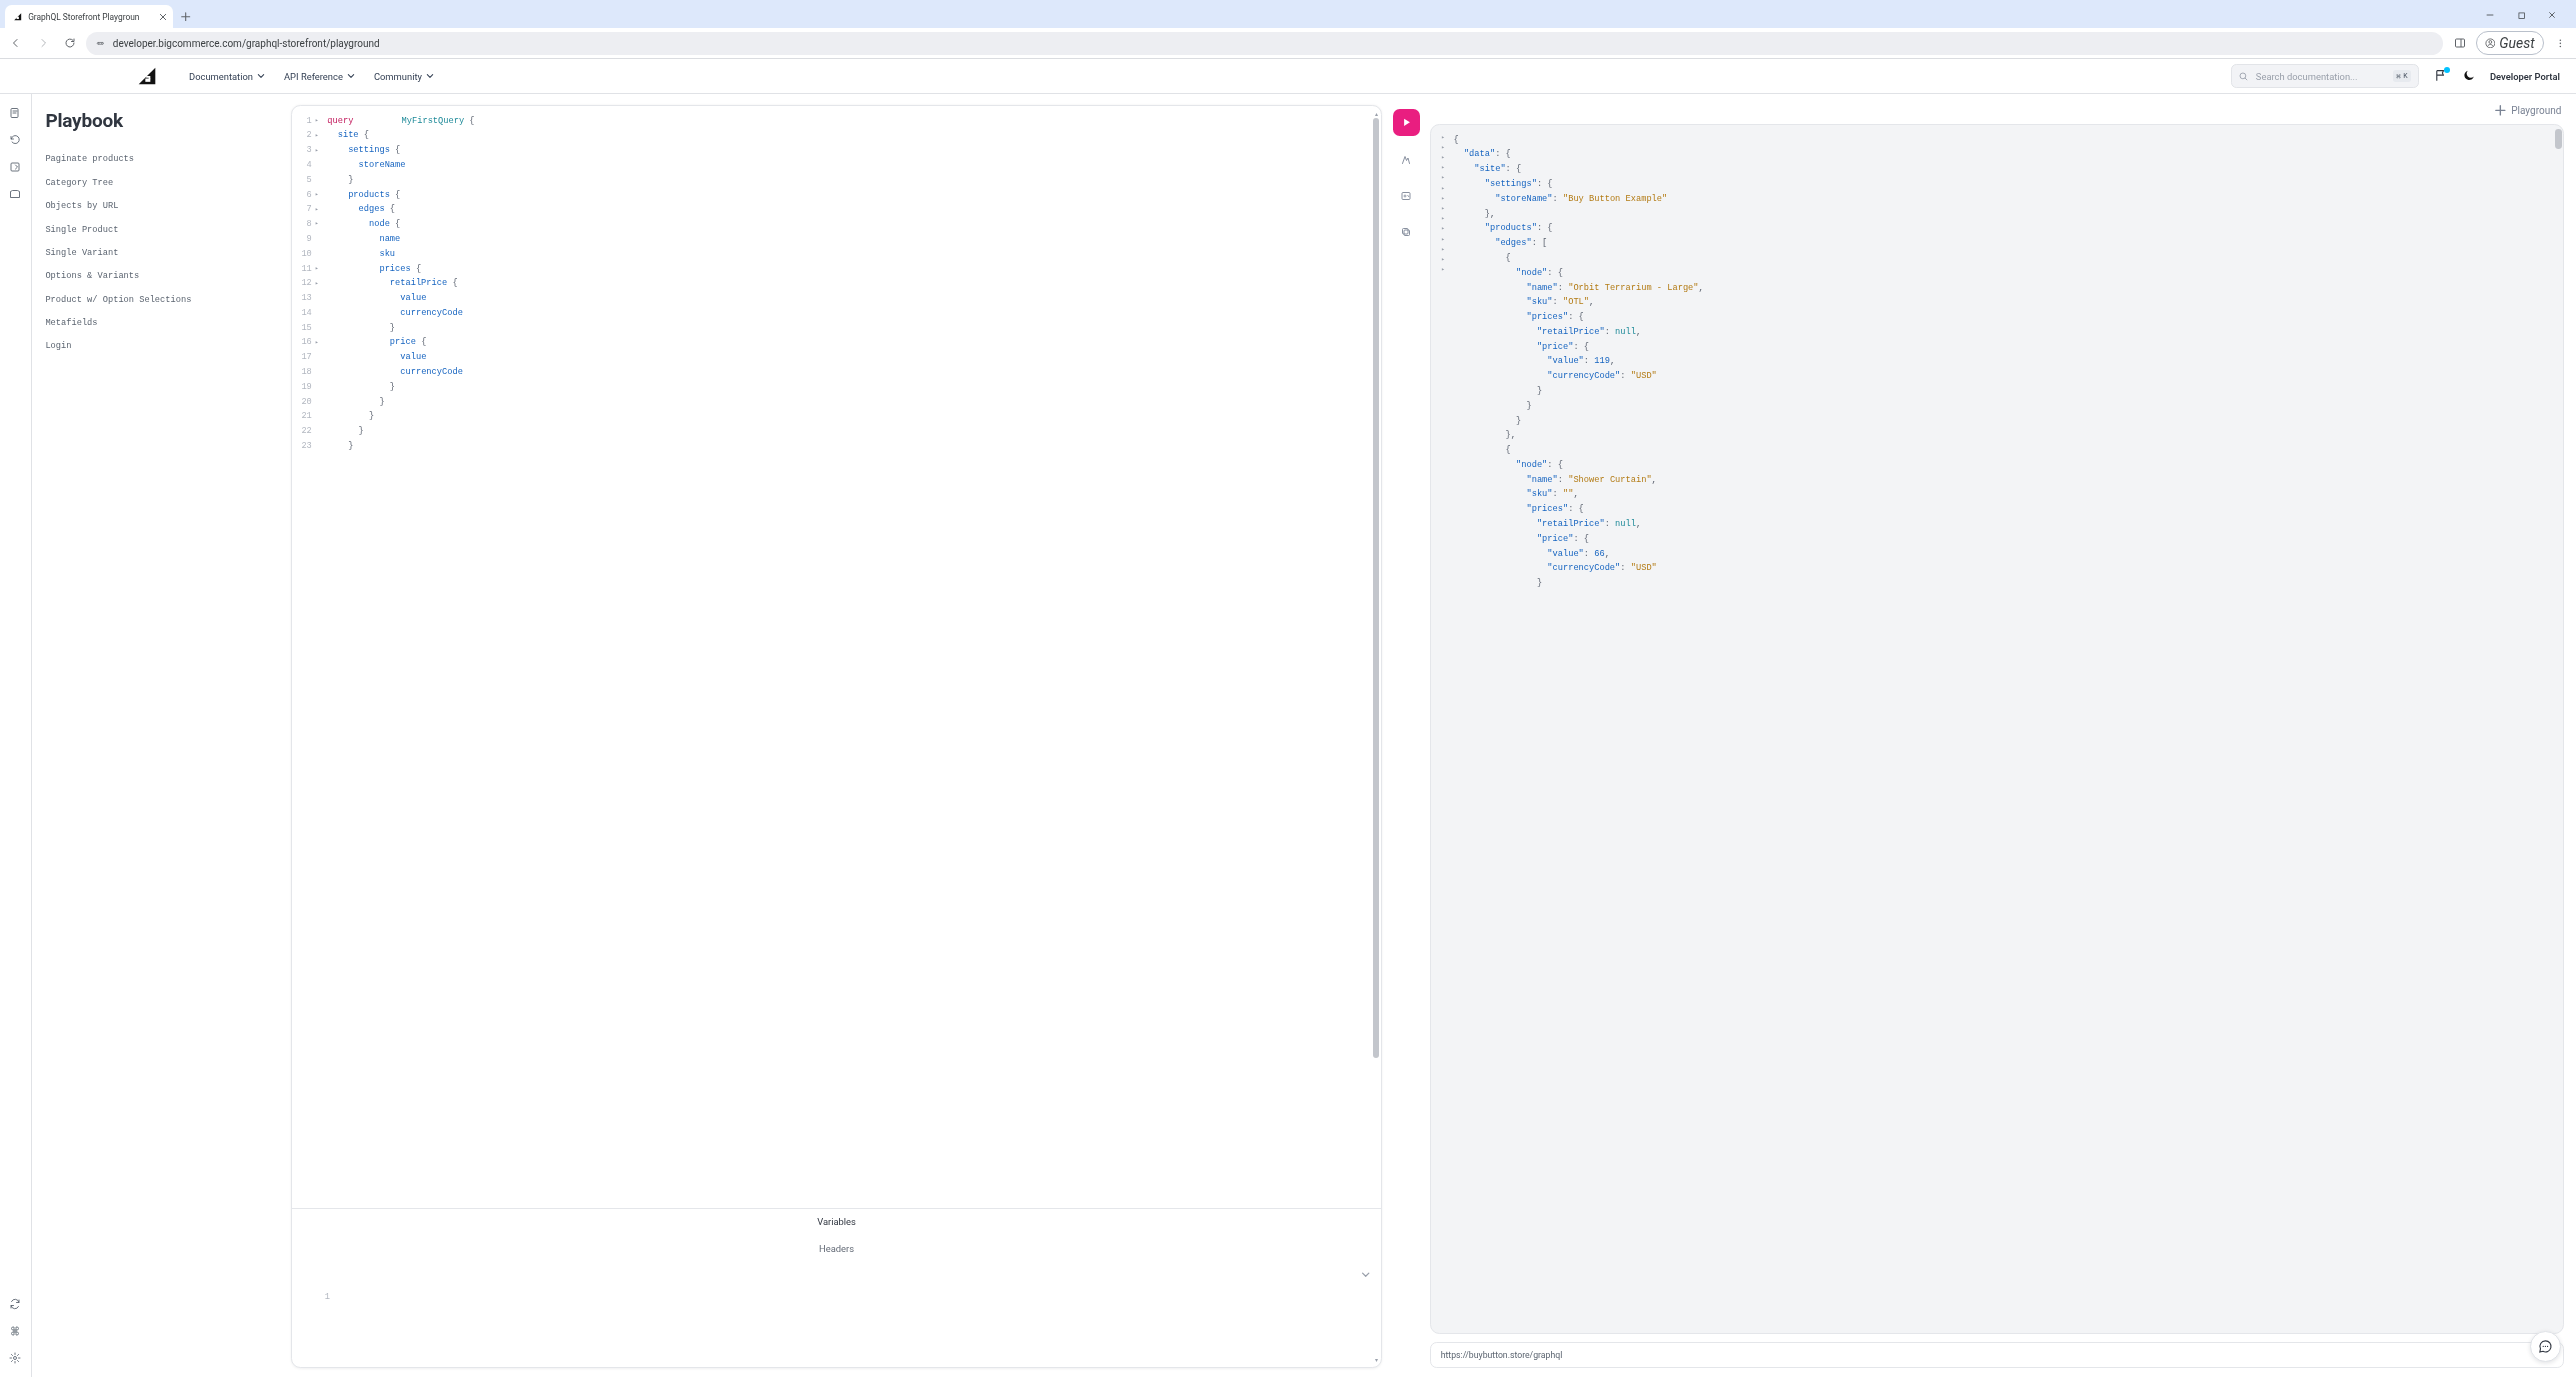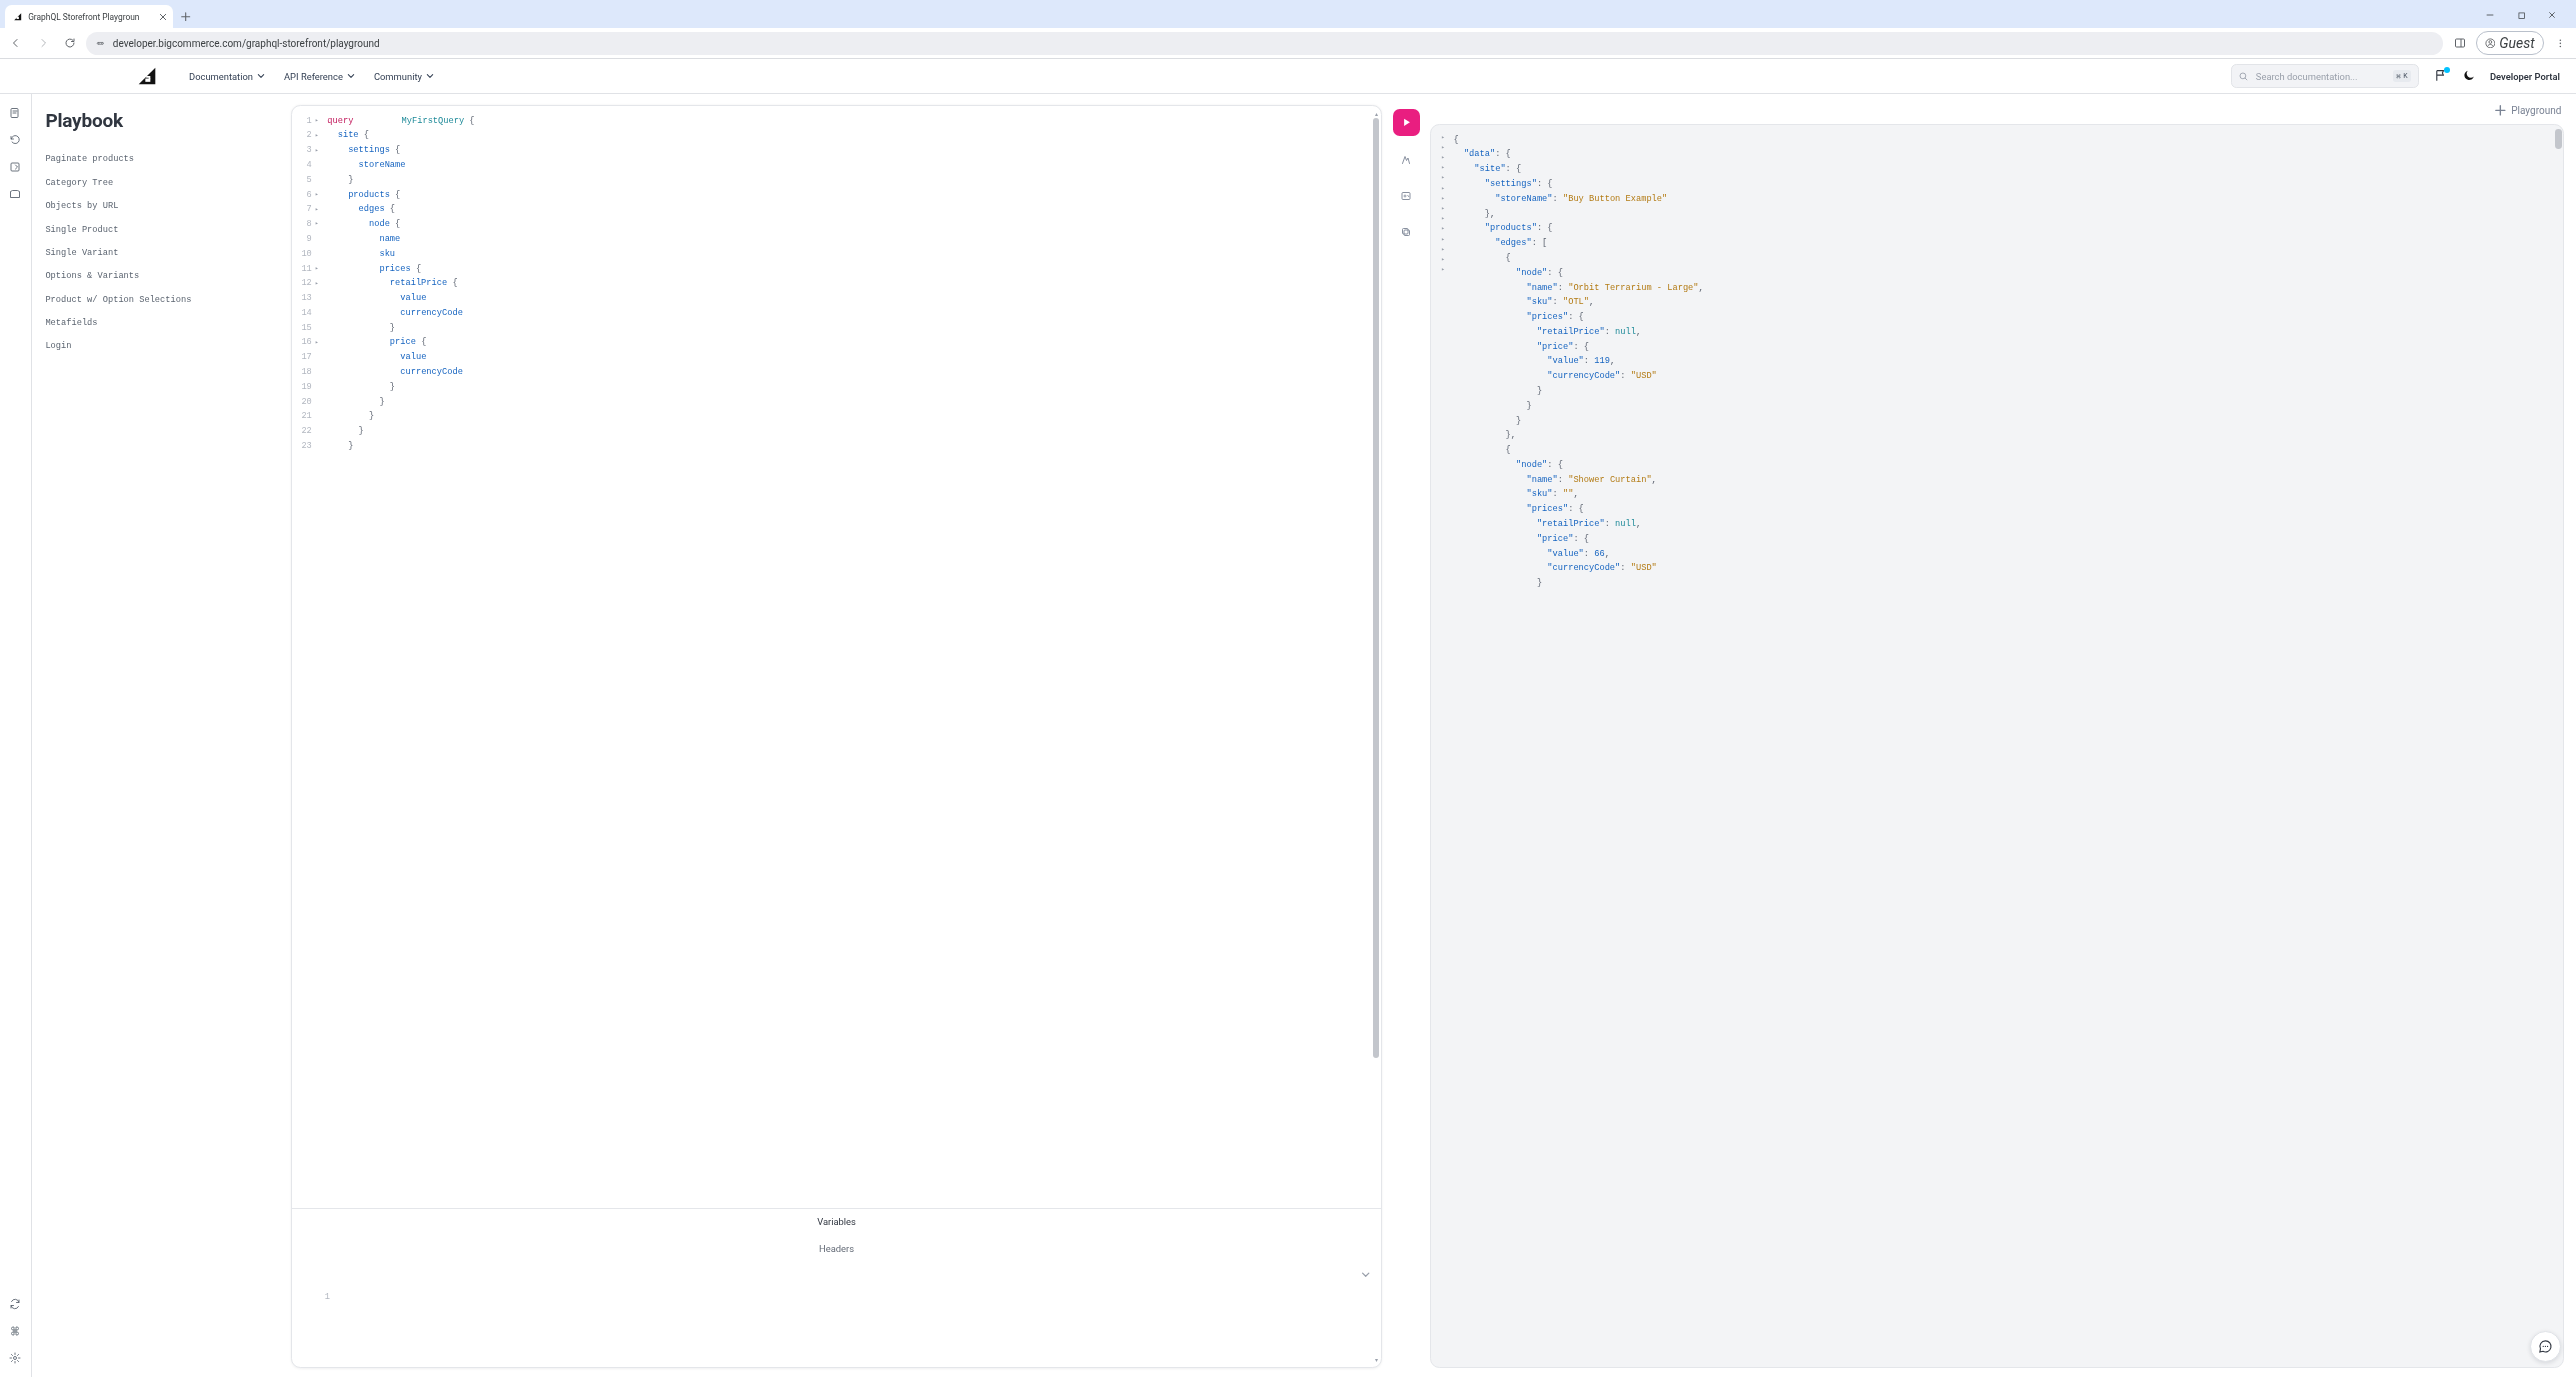--- a/index.html
+++ b/index.html
@@ -629,20 +629,21 @@
               <span class="jk">"sku"</span><span class="pnct">: </span><span class="js">""</span><span class="pnct">,</span>
               <span class="jk">"prices"</span><span class="pnct">: {</span>
                 <span class="jk">"retailPrice"</span><span class="pnct">: </span><span class="jn">null</span><span class="pnct">,</span>
                 <span class="jk">"price"</span><span class="pnct">: {</span>
                   <span class="jk">"value"</span><span class="pnct">: </span><span class="jd">66</span><span class="pnct">,</span>
                   <span class="jk">"currencyCode"</span><span class="pnct">: </span><span class="js">"USD"</span>
                 <span class="pnct">}</span></div>
             </div>
             <div class="result-scrollbar"></div>
           </div>
+          <div class="endpoint-bar">https://buybutton.store/graphql</div>
         </div>
       </div>
     </div>
   </div>
 </div>
 
 <div class="fab">
   <svg width="14.8" height="14.8" viewBox="0 0 24 24">
       <path d="M12 3a9 9 0 0 0-8 13l-1 5 5-1a9 9 0 1 0 4-17z" fill="none" stroke="currentColor" stroke-width="1.8"></path>
       <circle cx="8.5" cy="12" r="1" fill="currentColor"></circle>

